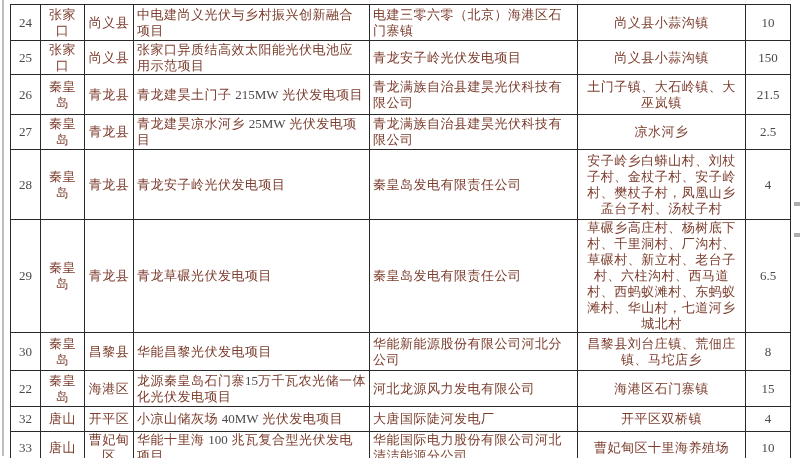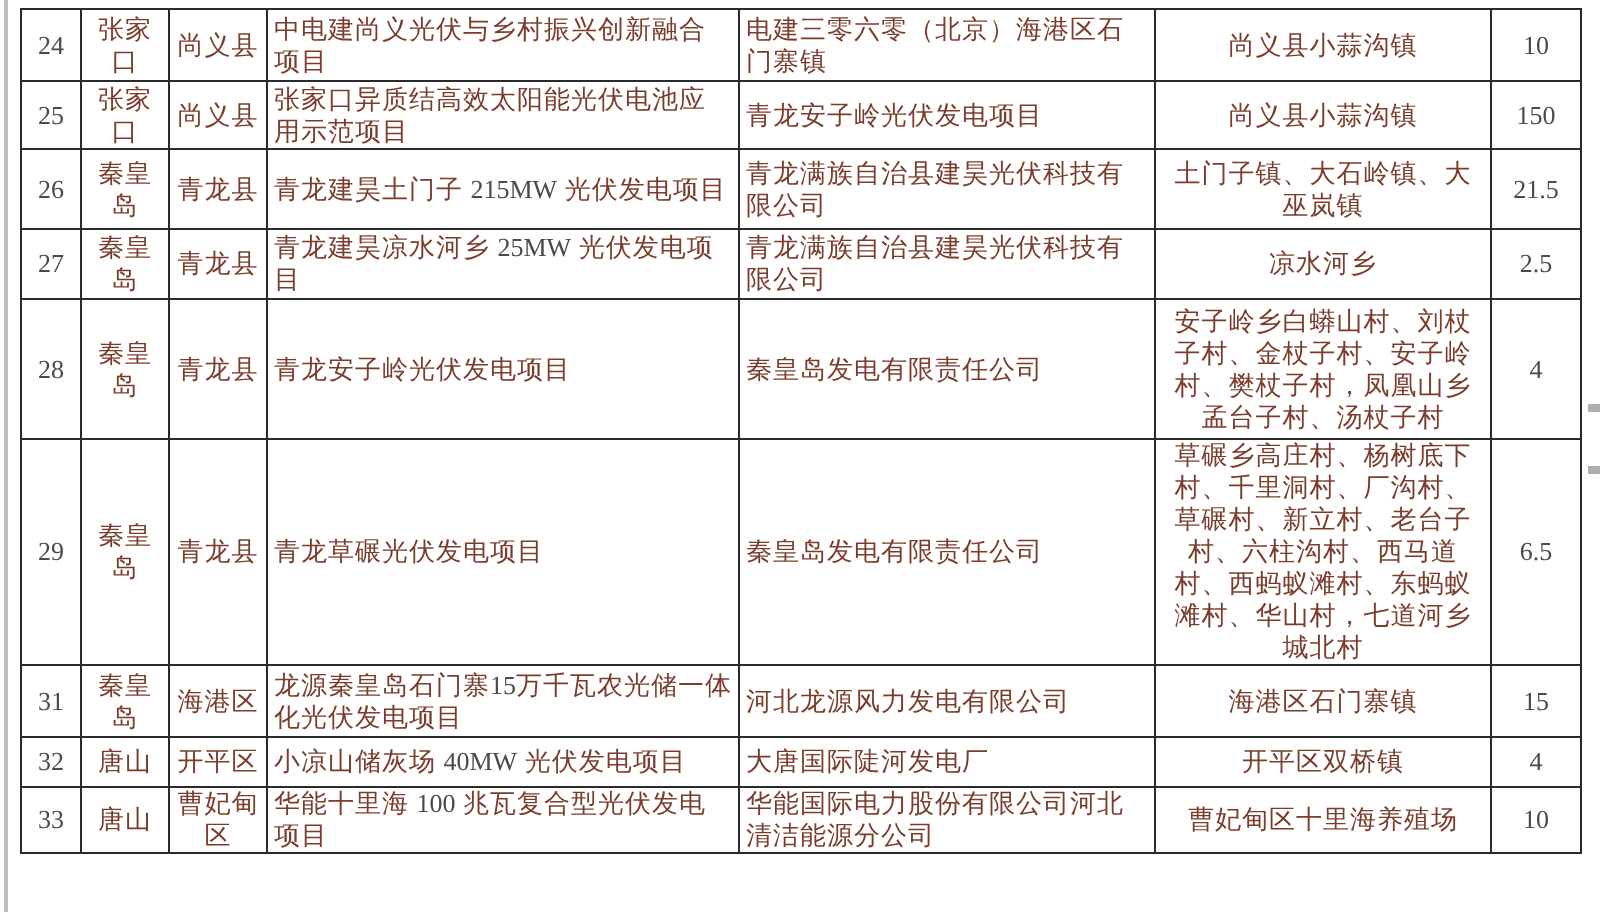--- a/index.html
+++ b/index.html
@@ -109,22 +109,31 @@
       </tr>
       <tr style="height: 102px;">
         <td class="c-no"><span class="num">29</span></td>
         <td class="c-city">秦皇岛</td>
         <td class="c-county">青龙县</td>
         <td class="c-project">青龙草碾光伏发电项目</td>
         <td class="c-company">秦皇岛发电有限责任公司</td>
         <td class="c-loc">草碾乡高庄村、杨树底下村、千里洞村、厂沟村、草碾村、新立村、老台子村、六柱沟村、西马道村、西蚂蚁滩村、东蚂蚁滩村、华山村，七道河乡城北村</td>
         <td class="c-val"><span class="num">6.5</span></td>
       </tr>
+      <tr style="height: 38px;">
+        <td class="c-no"><span class="num">30</span></td>
+        <td class="c-city">秦皇岛</td>
+        <td class="c-county">昌黎县</td>
+        <td class="c-project">华能昌黎光伏发电项目</td>
+        <td class="c-company">华能新能源股份有限公司河北分公司</td>
+        <td class="c-loc">昌黎县刘台庄镇、荒佃庄镇、马坨店乡</td>
+        <td class="c-val"><span class="num">8</span></td>
+      </tr>
       <tr style="height: 36px;">
-        <td class="c-no"><span class="num">31</span></td>
+        <td class="c-no"><span class="num">22</span></td>
         <td class="c-city">秦皇岛</td>
         <td class="c-county">海港区</td>
         <td class="c-project">龙源秦皇岛石门寨<span class="num">15</span>万千瓦农光储一体化光伏发电项目</td>
         <td class="c-company">河北龙源风力发电有限公司</td>
         <td class="c-loc">海港区石门寨镇</td>
         <td class="c-val"><span class="num">15</span></td>
       </tr>
       <tr style="height: 25px;">
         <td class="c-no"><span class="num">32</span></td>
         <td class="c-city">唐山</td>

